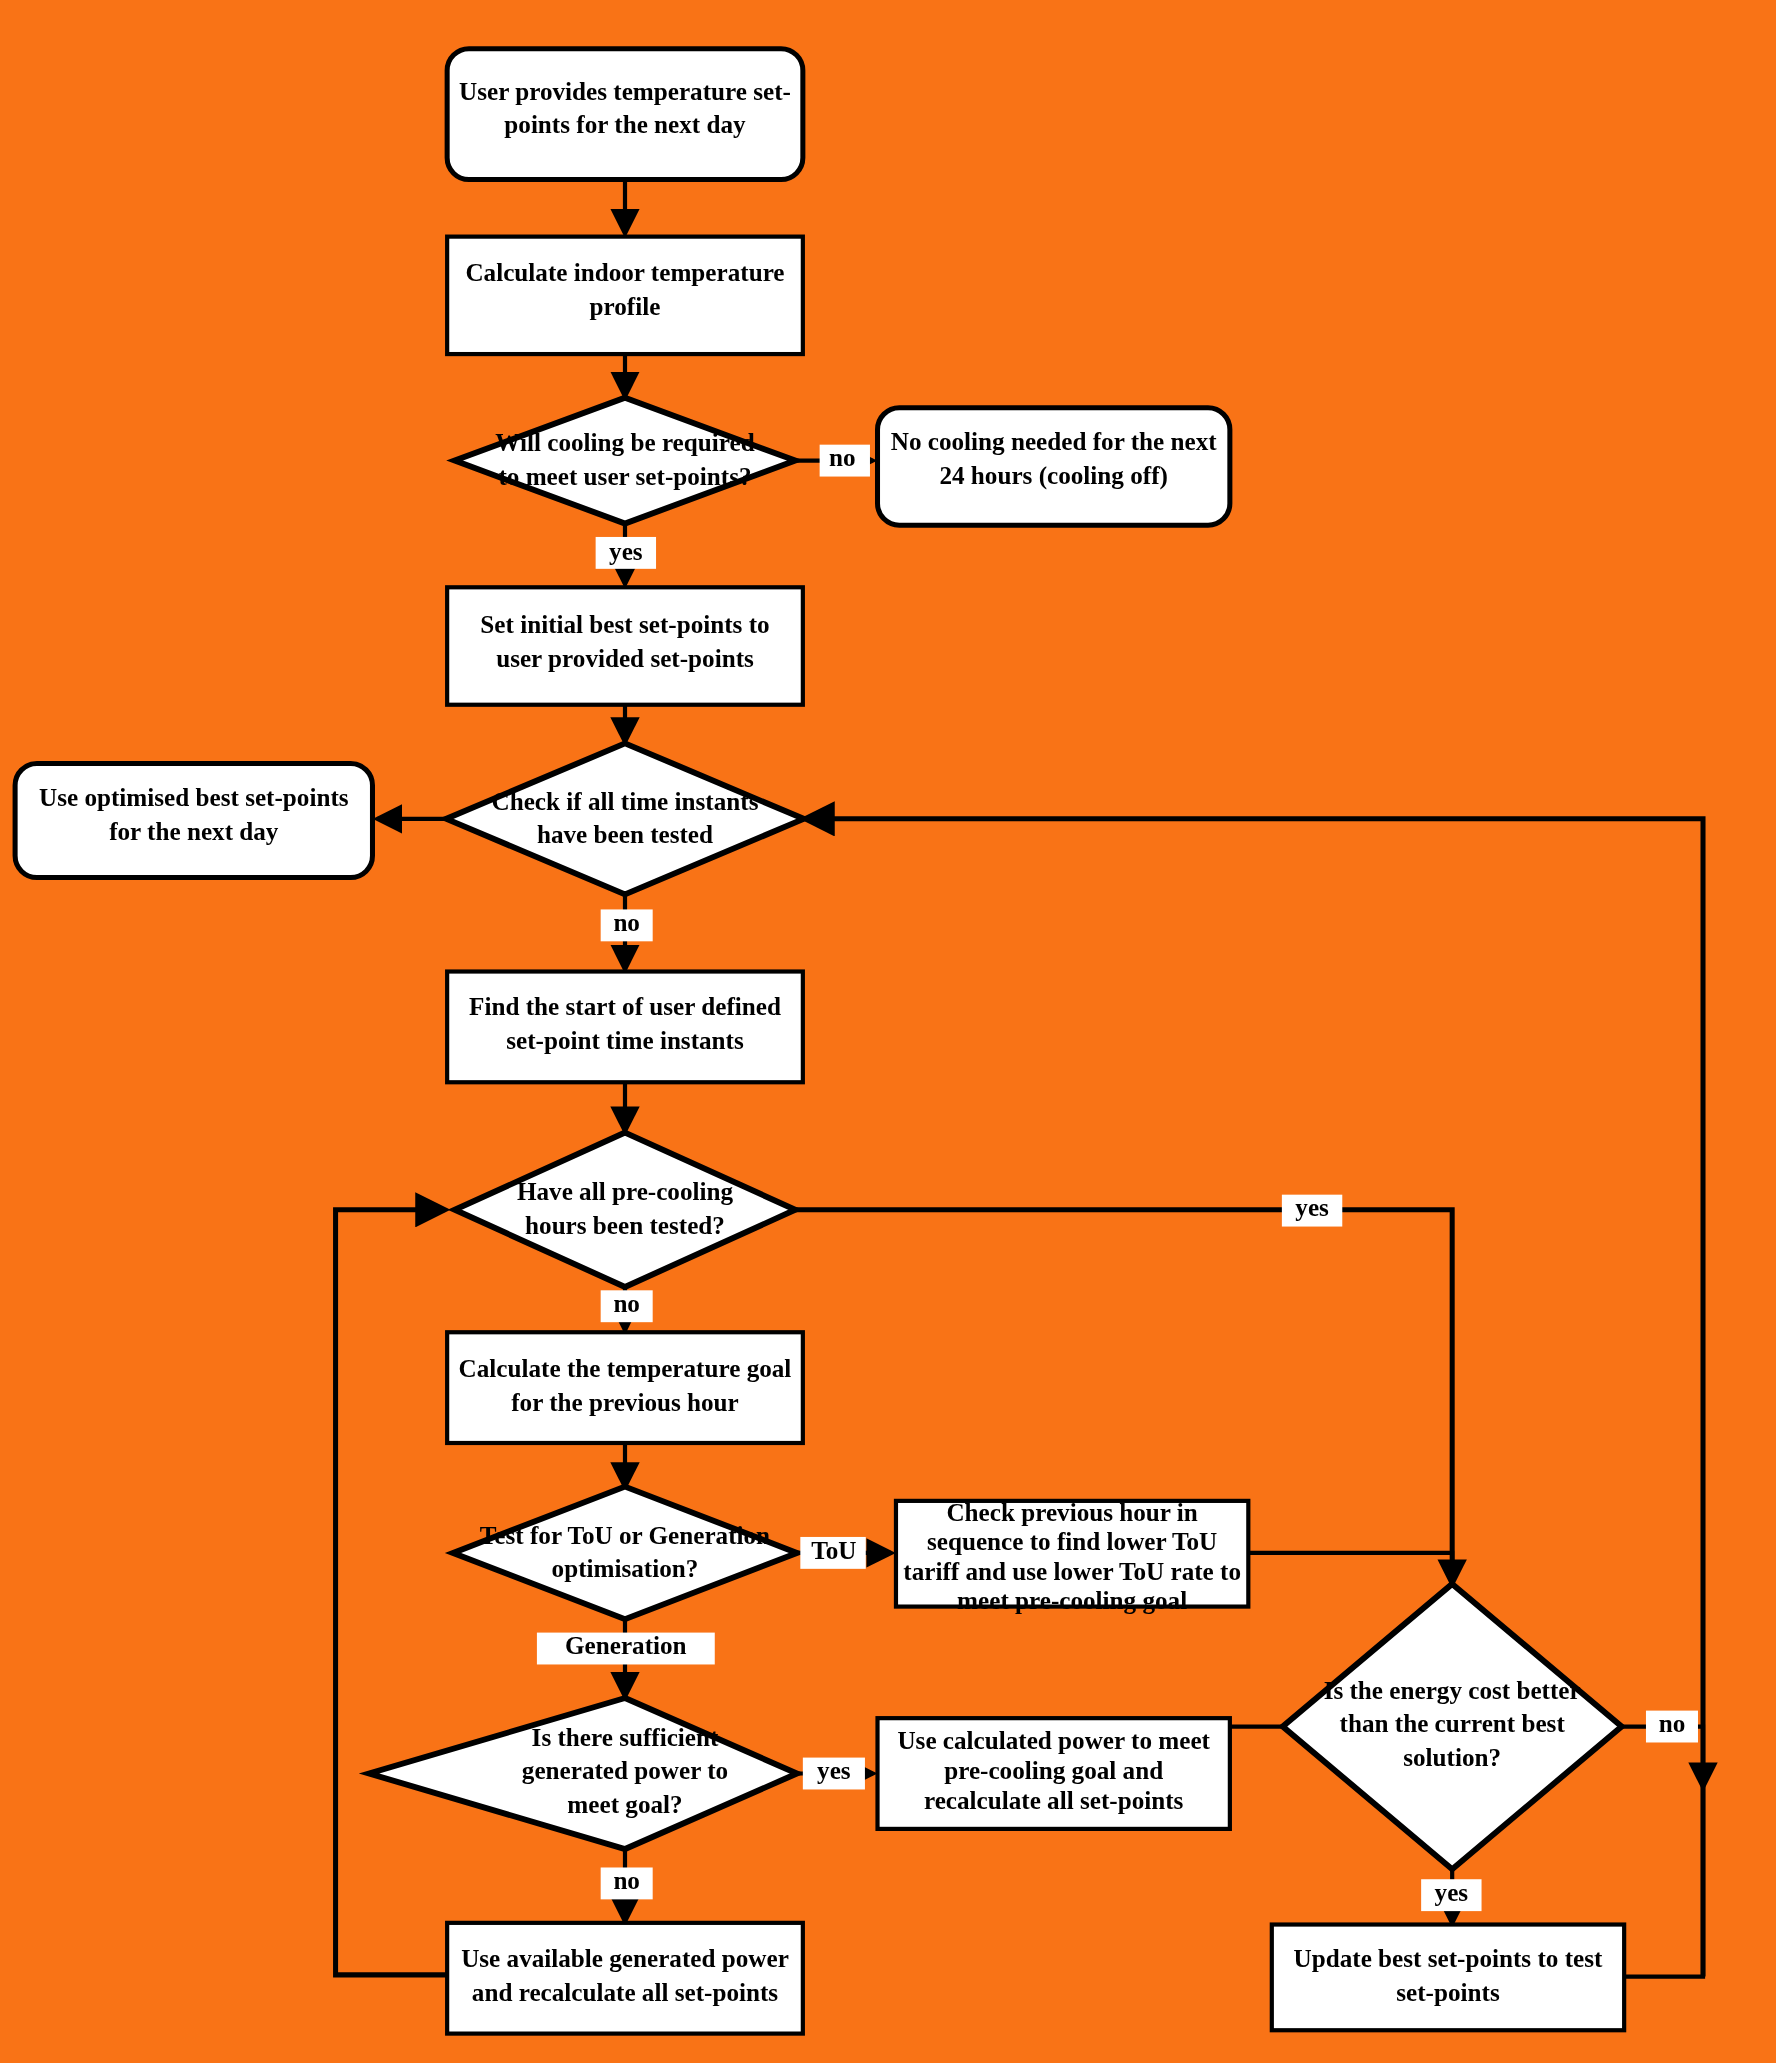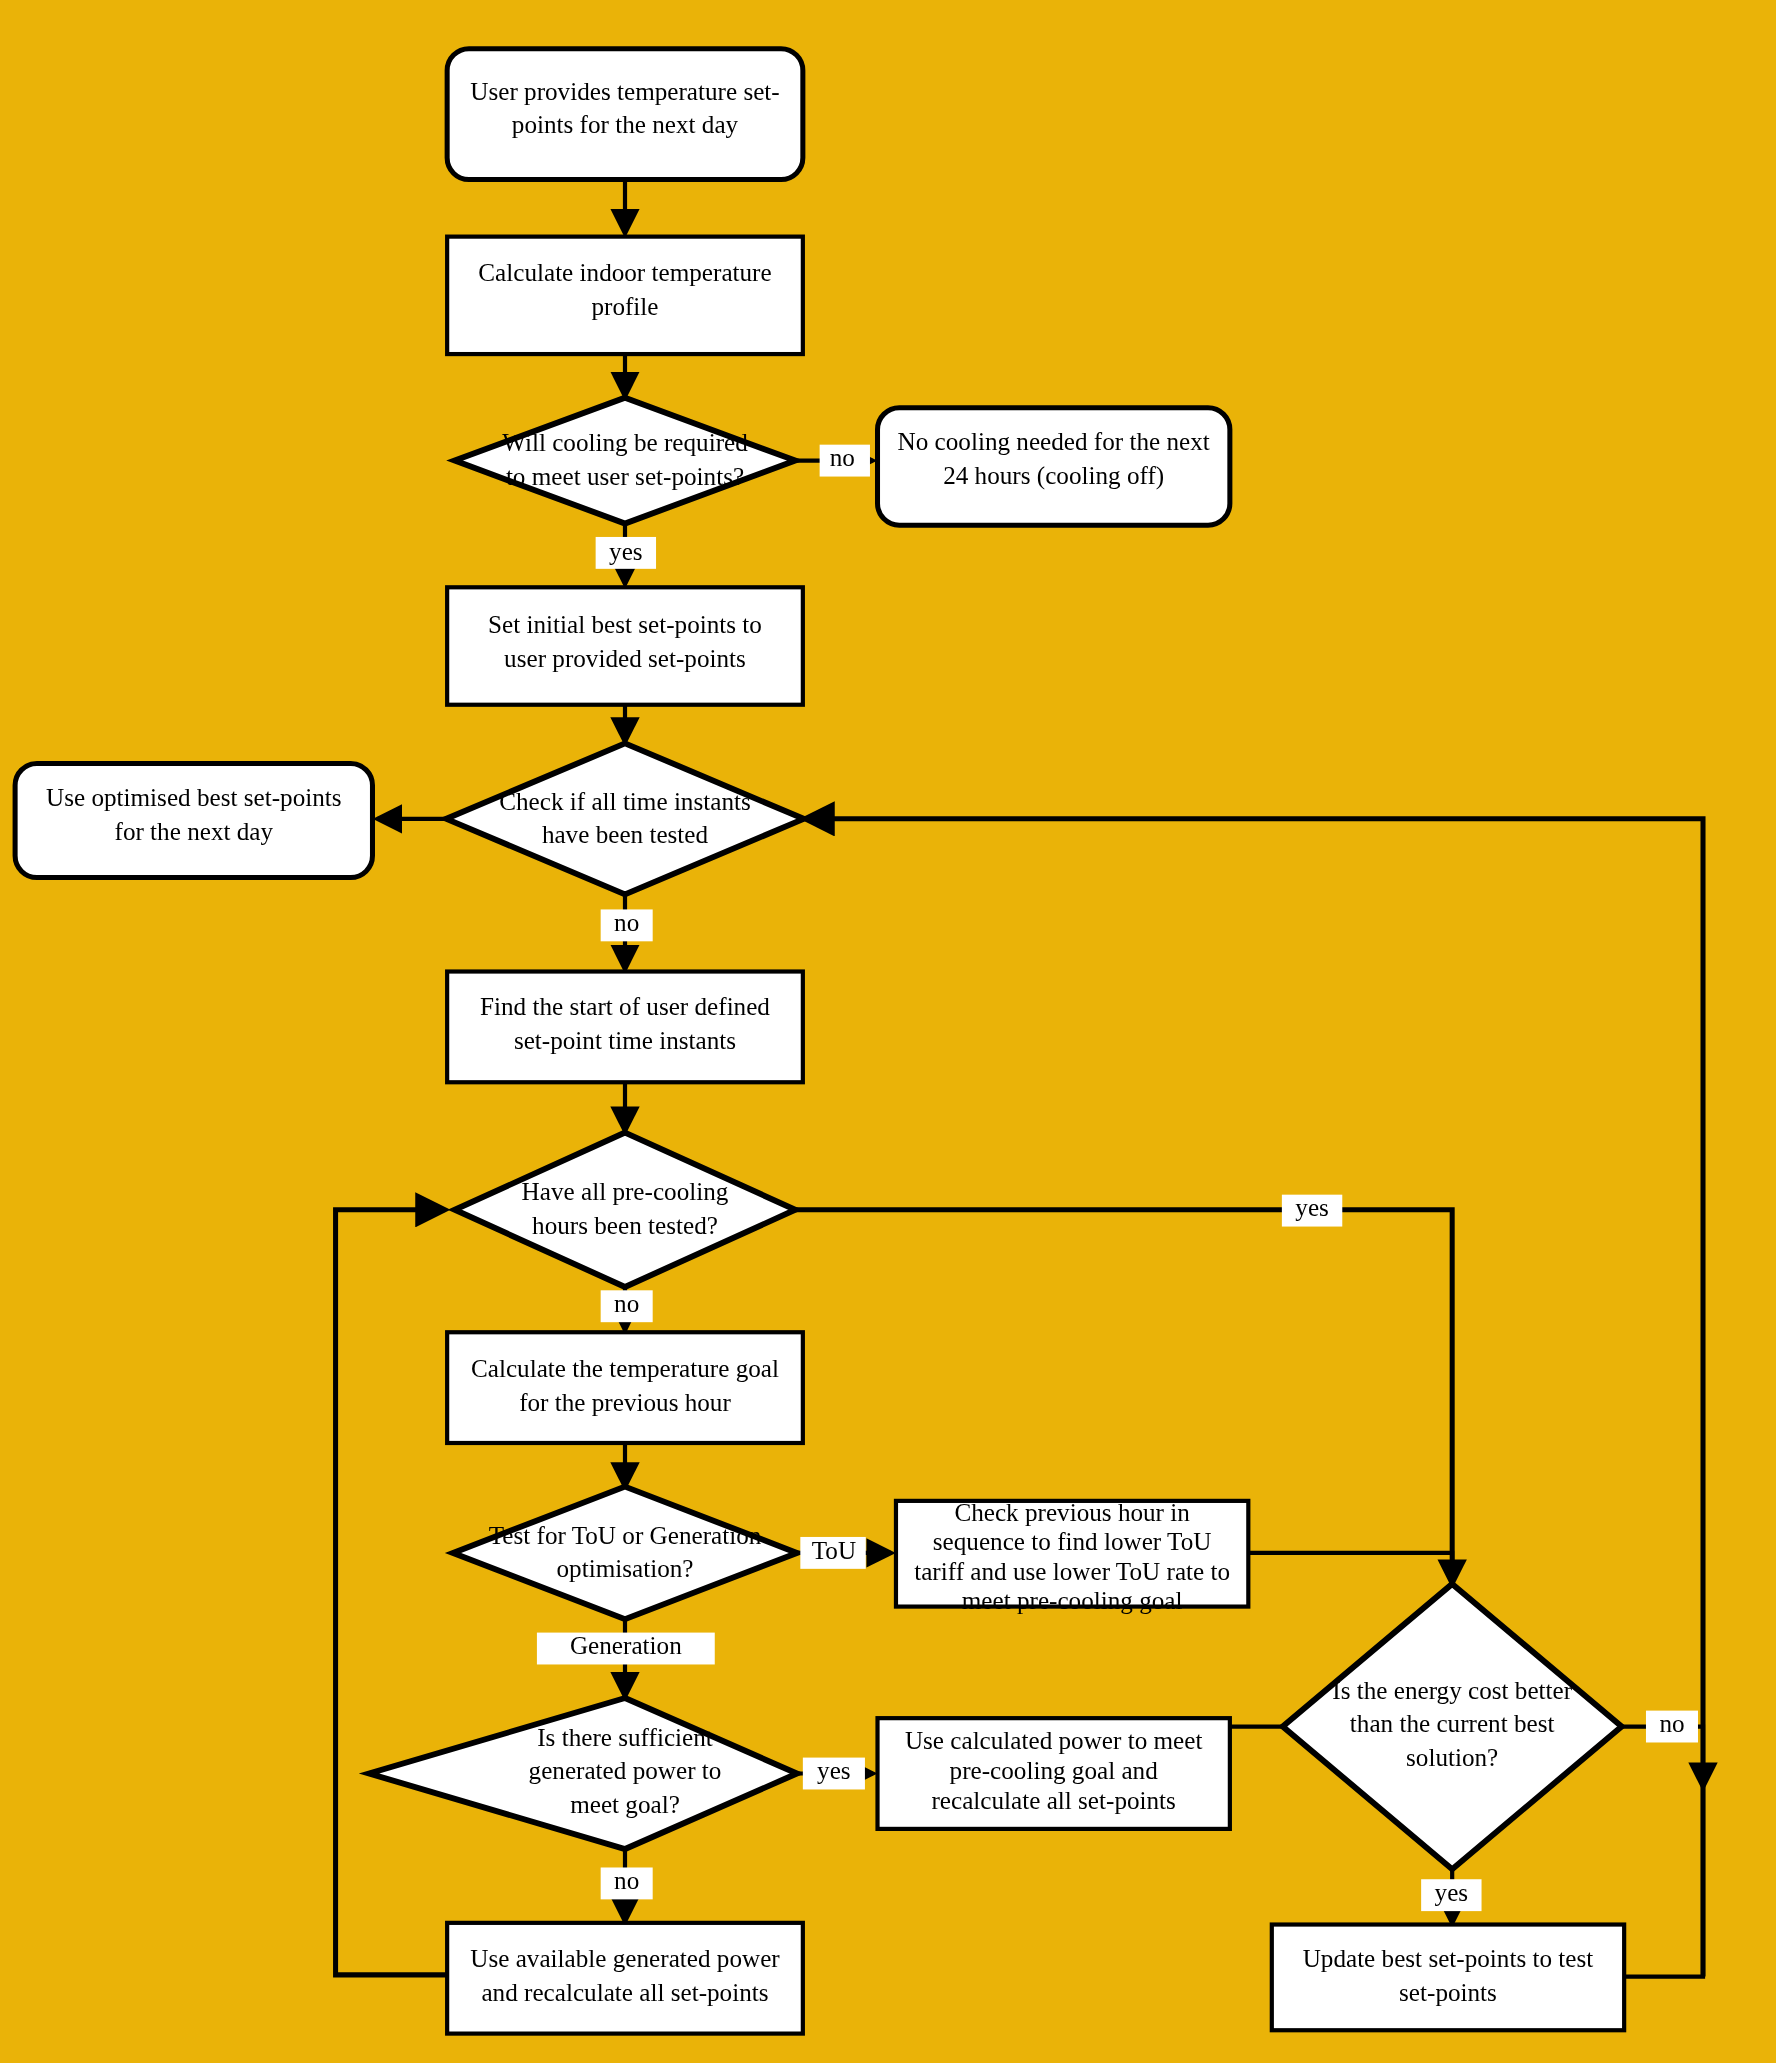--- a/index.html
+++ b/index.html
@@ -7,22 +7,23 @@
     padding: 0;
     background: #ffffff;
   }
   body {
     font-family: "Liberation Serif", "DejaVu Serif", serif;
   }
   #flowchart-root {
     position: relative;
     width: 1776px;
     height: 2063px;
-    background: #eab308;
+    background: #f97316;
     overflow: hidden;
+    font-weight: bold;
   }
   svg.chart-canvas {
     position: absolute;
     top: 0;
     left: 0;
     width: 1776px;
     height: 2063px;
     display: block;
   }
   .node-shape {

